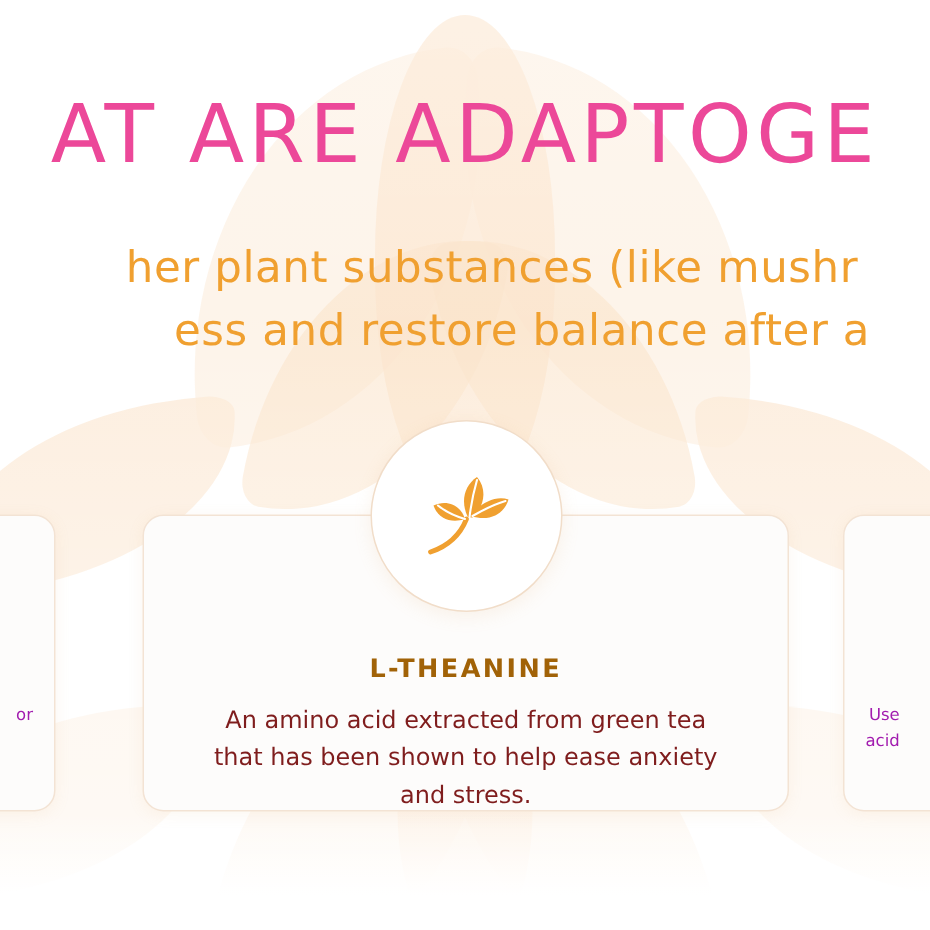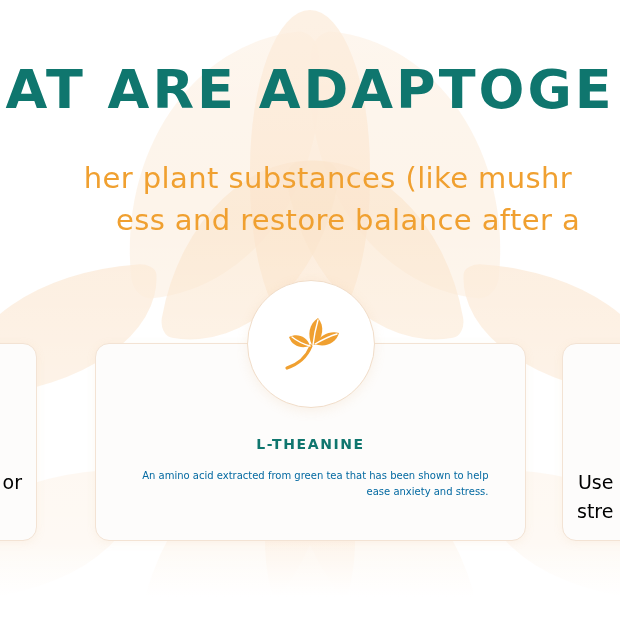--- a/index.html
+++ b/index.html
@@ -142,24 +142,24 @@
   }
 
   
   .headline {
     position: absolute;
     top: 62px;
     left: 0;
     width: 100%;
     text-align: center;
     font-family: "DejaVu Sans", sans-serif;
-    font-weight: 700;
+    font-weight: 400;
     font-size: 54px;
     letter-spacing: 3px;
-    color: #0f766e;
+    color: #ec4899;
     white-space: nowrap;
     line-height: 1.05;
   }
 
   .subline {
     position: absolute;
     left: 0;
     width: 100%;
     text-align: center;
     color: #f0a030;
@@ -202,42 +202,42 @@
     left: 562px;
     width: 135px;
   }
 
   .card-title {
     position: absolute;
     top: 92px;
     left: 0;
     width: 100%;
     text-align: center;
-    color: #0f766e;
-    font-size: 14px;
+    color: #a16207;
+    font-size: 17px;
     font-weight: 700;
     letter-spacing: 1.6px;
   }
   .card-body {
     position: absolute;
     top: 124px;
     left: 50%;
     transform: translateX(-50%);
     width: 356px;
-    text-align: right;
-    color: #0369a1;
-    font-size: 10px;
+    text-align: center;
+    color: #7f1d1d;
+    font-size: 16px;
     line-height: 1.55;
   }
 
   
   .frag {
     position: absolute;
-    color: #000000;
-    font-size: 19px;
+    color: #a21caf;
+    font-size: 11px;
     line-height: 1.55;
   }
   .frag-left {
     top: 124px;
     right: 14px;
     text-align: right;
   }
   .frag-right {
     top: 124px;
     left: 14px;
@@ -304,21 +304,21 @@
     </div>
 
     <div class="card card-center">
       <div class="card-title">L-THEANINE</div>
       <div class="card-body">An amino acid extracted from green tea that has been shown to help ease anxiety and stress.</div>
     </div>
 
     <div class="card card-right">
       <div class="frag frag-right">
         <div>Use</div>
-        <div>stre</div>
+        <div>acid</div>
       </div>
     </div>
 
   </div>
 
   <div class="badge">
     <svg width="64" height="58" viewBox="0 0 64 58" aria-hidden="true">
 
       <path d="M8 53 C20 49 28 41 32 31" stroke="#f0a030" stroke-width="3.2" fill="none" stroke-linecap="round"></path>
 

